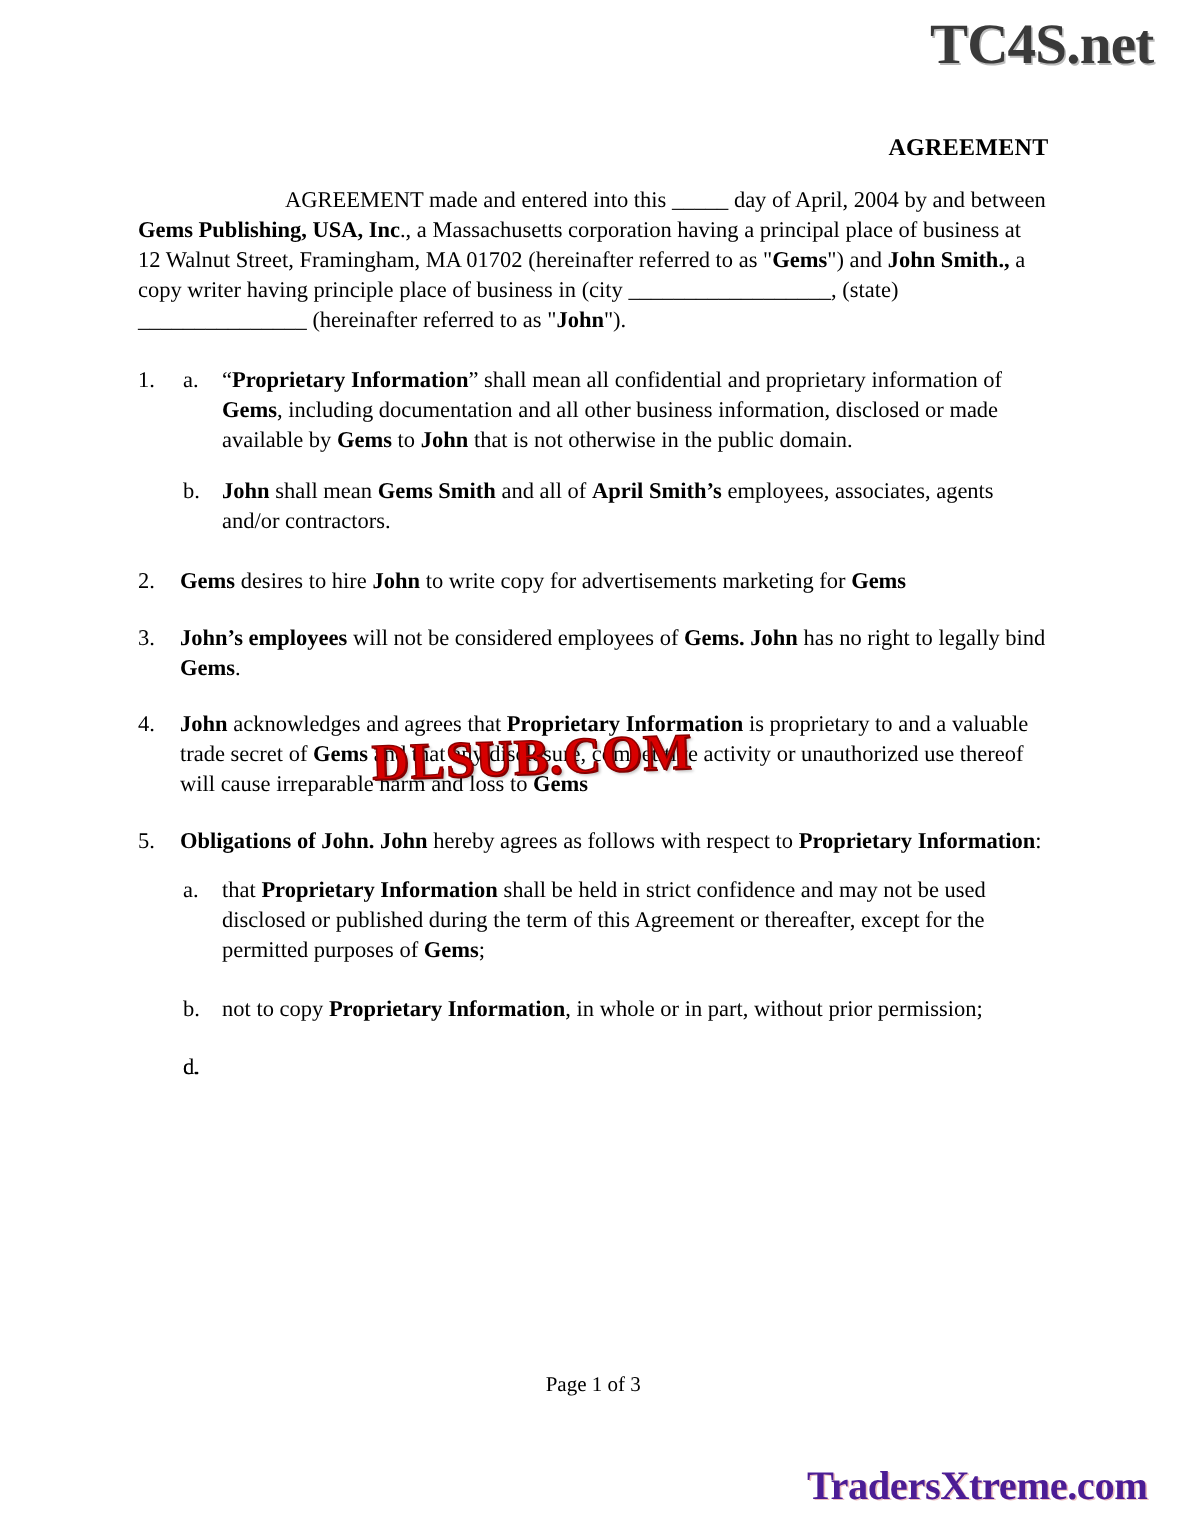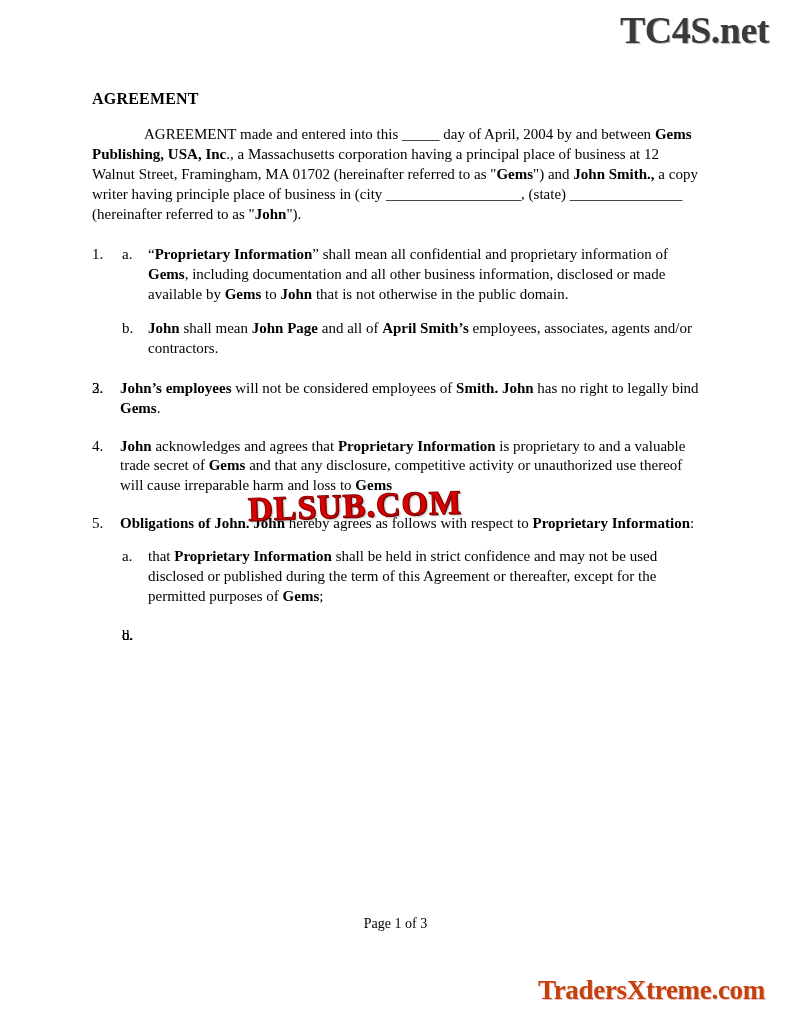--- a/index.html
+++ b/index.html
@@ -33,21 +33,21 @@
     letter-spacing: -0.5px;
     text-shadow: 1px 1px 0 #bbbbbb;
   }
   .wm-bottom {
     position: absolute;
     bottom: 18px;
     right: 26px;
     font-family: "Liberation Serif", serif;
     font-size: 27px;
     font-weight: bold;
-    color: #c2410c;
+    color: #4c1d95;
     letter-spacing: -0.3px;
     text-shadow: 1px 1px 0 #f0c0c0;
   }
   .wm-center {
     position: absolute;
     top: 487px;
     left: 248px;
     font-family: "Liberation Serif", serif;
     font-size: 34px;
     font-weight: bold;
@@ -67,20 +67,21 @@
     font-size: 15px;
     line-height: 1.33;
     color: #000000;
     text-align: left;
   }
   .doc-title {
     font-weight: bold;
     font-size: 16px;
     margin: 0 0 16px 0;
     letter-spacing: 0.2px;
+    text-align: right;
   }
   .preamble {
     margin: 0 0 20px 0;
     text-indent: 52px;
   }
   .num-list {
     margin: 0;
     padding: 0;
     list-style: none;
   }
@@ -110,21 +111,21 @@
     position: absolute;
     left: 2px;
     top: 0;
     width: 22px;
     text-align: left;
   }
   .sub-item:last-child {
     margin-bottom: 0;
   }
   b { font-weight: bold; }
-  .blank { letter-spacing: 0px; }
+  .blank { letter-spacing: 0px; margin-left: 46px; }
 
   .page-footer {
     position: absolute;
     top: 916px;
     left: 0;
     width: 791px;
     text-align: center;
     font-size: 14px;
     color: #000;
   }
@@ -148,49 +149,51 @@
 
       <li class="num-item">
         <span class="marker">1.</span>
         <ol class="sub-list">
           <li class="sub-item">
             <span class="marker">a.</span>
             <span>“<b>Proprietary Information</b>” shall mean all confidential and proprietary information of <b>Gems</b>, including  documentation and all other business information, disclosed or made available by <b>Gems</b> to <b>John</b> that is not otherwise in the public domain.</span>
           </li>
           <li class="sub-item">
             <span class="marker">b.</span>
-            <span><b>John</b> shall mean <b>John Page</b> and all of <b>April Smith’s</b> employees, associates, agents and/or contractors.</span>
+            <span><b>John</b> shall mean <b>Gems Smith</b> and all of <b>April Smith’s</b> employees, associates, agents and/or contractors.</span>
           </li>
         </ol>
       </li>
 
       <li class="num-item" style="margin-top:20px;">
         <span class="marker">2.</span>
+        <span><b>Gems</b> desires to hire <b>John</b> to write copy for advertisements marketing for <b>Gems</b></span>
       </li>
 
       <li class="num-item" style="margin-top:18px;">
         <span class="marker">3.</span>
-        <span><b>John’s employees</b> will not be considered employees of <b>Smith.</b> <b>John</b> has no right to legally bind <b>Gems</b>.</span>
+        <span><b>John’s employees</b> will not be considered employees of <b>Gems.</b> <b>John</b> has no right to legally bind <b>Gems</b>.</span>
       </li>
 
       <li class="num-item" style="margin-top:18px;">
         <span class="marker">4.</span>
         <span><b>John</b> acknowledges and agrees that <b>Proprietary Information</b> is proprietary to and a valuable trade secret of <b>Gems</b> and that any disclosure, competitive activity or unauthorized use thereof will cause irreparable harm and loss to <b>Gems</b></span>
       </li>
 
       <li class="num-item" style="margin-top:18px;">
         <span class="marker">5.</span>
         <span><b>Obligations of John.  John</b> hereby agrees as follows with respect to <b>Proprietary Information</b>:</span>
         <ol class="sub-list">
           <li class="sub-item" style="margin-bottom:19px;">
             <span class="marker">a.</span>
             <span>that <b>Proprietary Information</b> shall be held in strict confidence and may not be used disclosed or published during the term of this Agreement or thereafter, except for the permitted purposes of <b>Gems</b>;</span>
           </li>
           <li class="sub-item" style="margin-bottom:19px;">
             <span class="marker">b.</span>
+            <span>not to copy <b>Proprietary Information</b>, in whole or in part, without prior permission;</span>
           </li>
           <li class="sub-item" style="margin-bottom:19px;">
             <span class="marker">c.</span>
           </li>
           <li class="sub-item">
             <span class="marker">d.</span>
           </li>
         </ol>
       </li>
 

